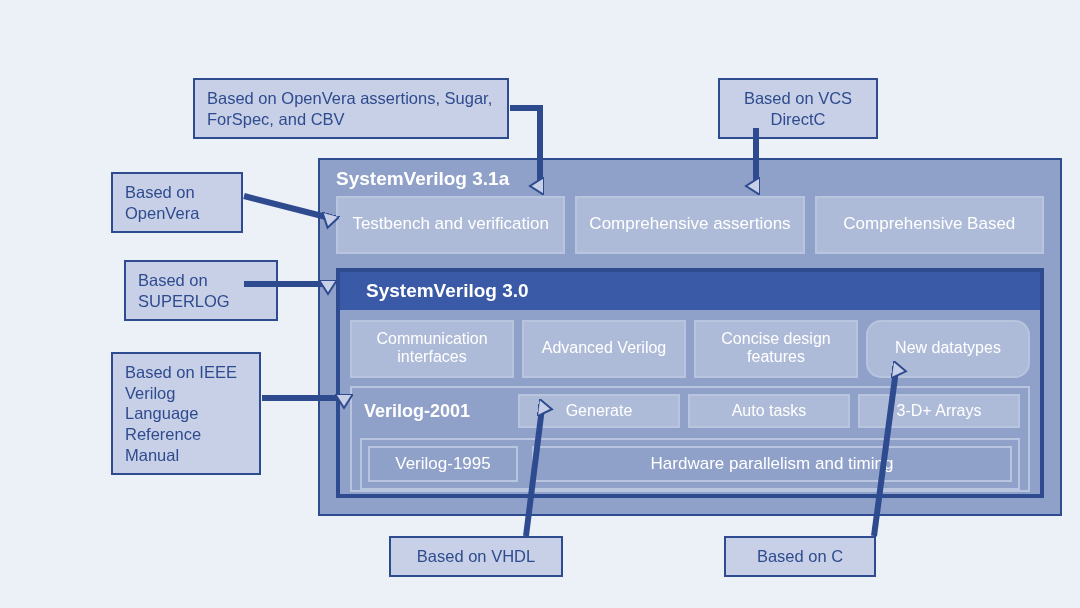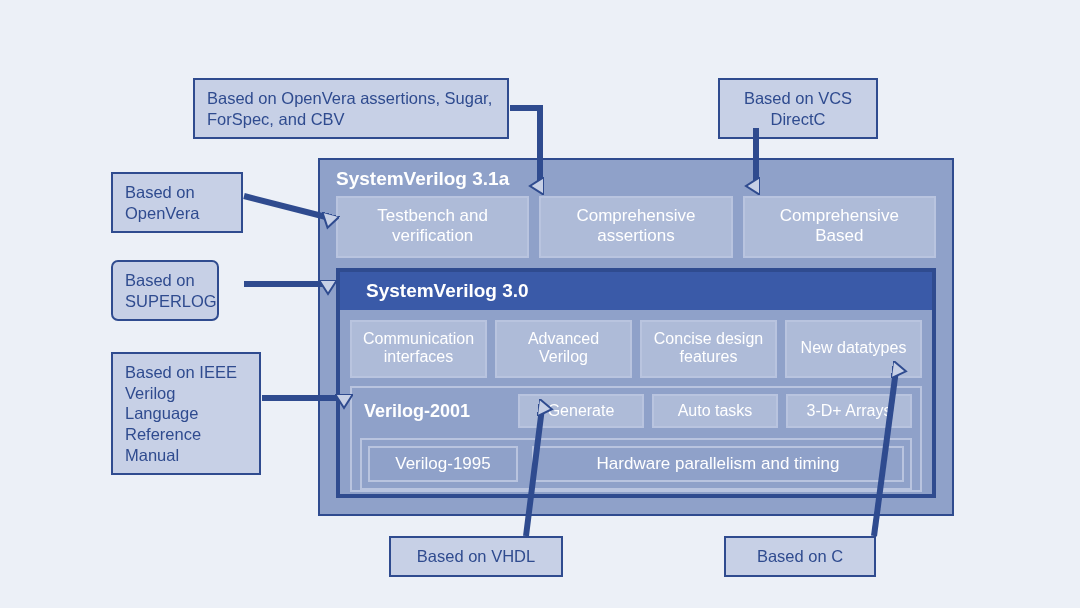--- a/index.html
+++ b/index.html
@@ -15,21 +15,21 @@
     background: #c7d0e6;
     border: 2px solid #2f4b8f;
     color: #2f4b8f;
     font-size: 16.5px;
     line-height: 1.25;
     padding: 8px 12px;
   }
   .main-box {
     position: absolute;
     left: 318px; top: 158px;
-    width: 636px; height: 358px;
+    width: 744px; height: 358px;
     background: #8fa1c9;
     border: 2px solid #2f4b8f;
   }
   .heading31a {
     position: absolute;
     left: 16px; top: 8px;
     color: #fff;
     font-size: 19px;
     font-weight: bold;
   }
@@ -125,21 +125,21 @@
 </style>
 </head>
 <body>
 
 <div class="callout" style="left:193px; top:78px; width:316px;">Based on OpenVera assertions, Sugar, ForSpec, and CBV</div>
 
 <div class="callout" style="left:718px; top:78px; width:160px; text-align:center;">Based on VCS DirectC</div>
 
 <div class="callout" style="left:111px; top:172px; width:132px;">Based on OpenVera</div>
 
-<div class="callout" style="left:111px; top:260px; width:108px;border-radius:7px;">Based on SUPERLOG</div>
+<div class="callout" style="left:124px; top:260px; width:154px;">Based on SUPERLOG</div>
 
 <div class="callout" style="left:111px; top:352px; width:150px;">Based on IEEE Verilog Language Reference Manual</div>
 
 <div class="callout" style="left:389px; top:536px; width:174px; text-align:center;">Based on VHDL</div>
 
 <div class="callout" style="left:724px; top:536px; width:152px; text-align:center;">Based on C</div>
 
 <div class="main-box">
   <div class="heading31a">SystemVerilog 3.1a</div>
   <div class="row31a">
@@ -147,21 +147,21 @@
     <div class="cell">Comprehensive assertions</div>
     <div class="cell">Comprehensive Based</div>
   </div>
 
   <div class="sv30">
     <div class="sv30-title">SystemVerilog 3.0</div>
     <div class="row30">
       <div class="cell" style="min-height:50px;font-size:16px;">Communication interfaces</div>
       <div class="cell" style="min-height:50px;font-size:16px;">Advanced Verilog</div>
       <div class="cell" style="min-height:50px;font-size:16px;">Concise design features</div>
-      <div class="cell" style="min-height:50px;font-size:16px;">New datatypes</div>
+      <div class="cell" style="min-height:50px;font-size:16px;border-radius:15px;">New datatypes</div>
     </div>
     <div class="verilog2001">
       <div class="v2001-head">
         <div class="v2001-title">Verilog-2001</div>
         <div class="smallcell">Generate</div>
         <div class="smallcell">Auto tasks</div>
         <div class="smallcell">3-D+ Arrays</div>
       </div>
       <div class="verilog1995">
         <div class="v1995-label">Verilog-1995</div>

